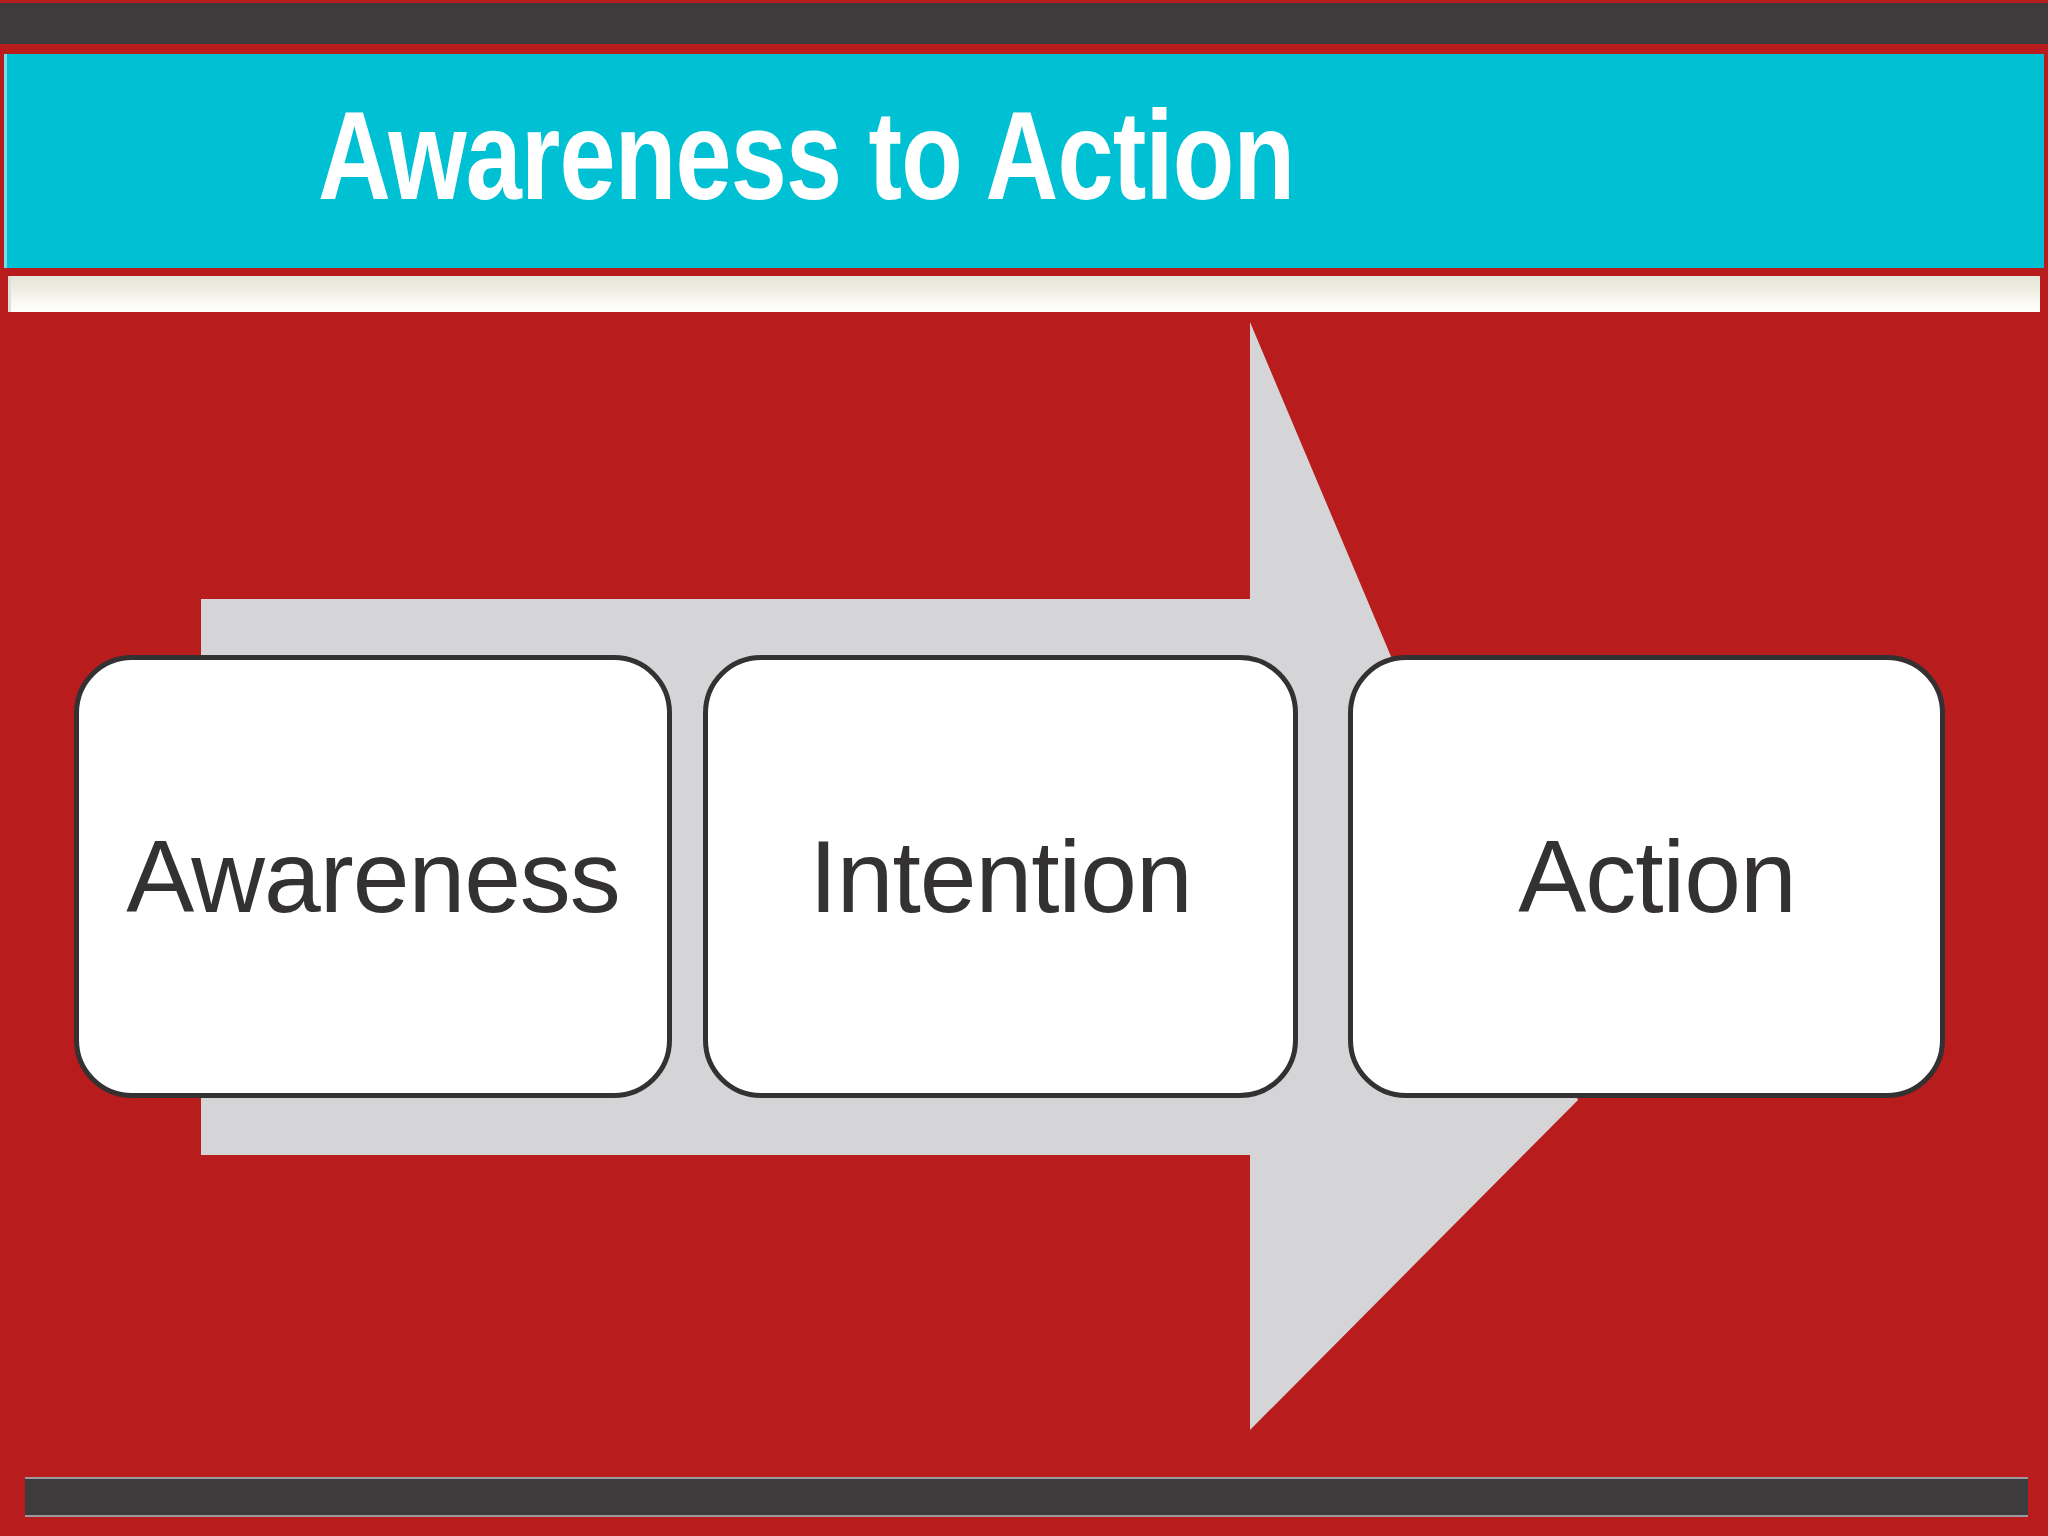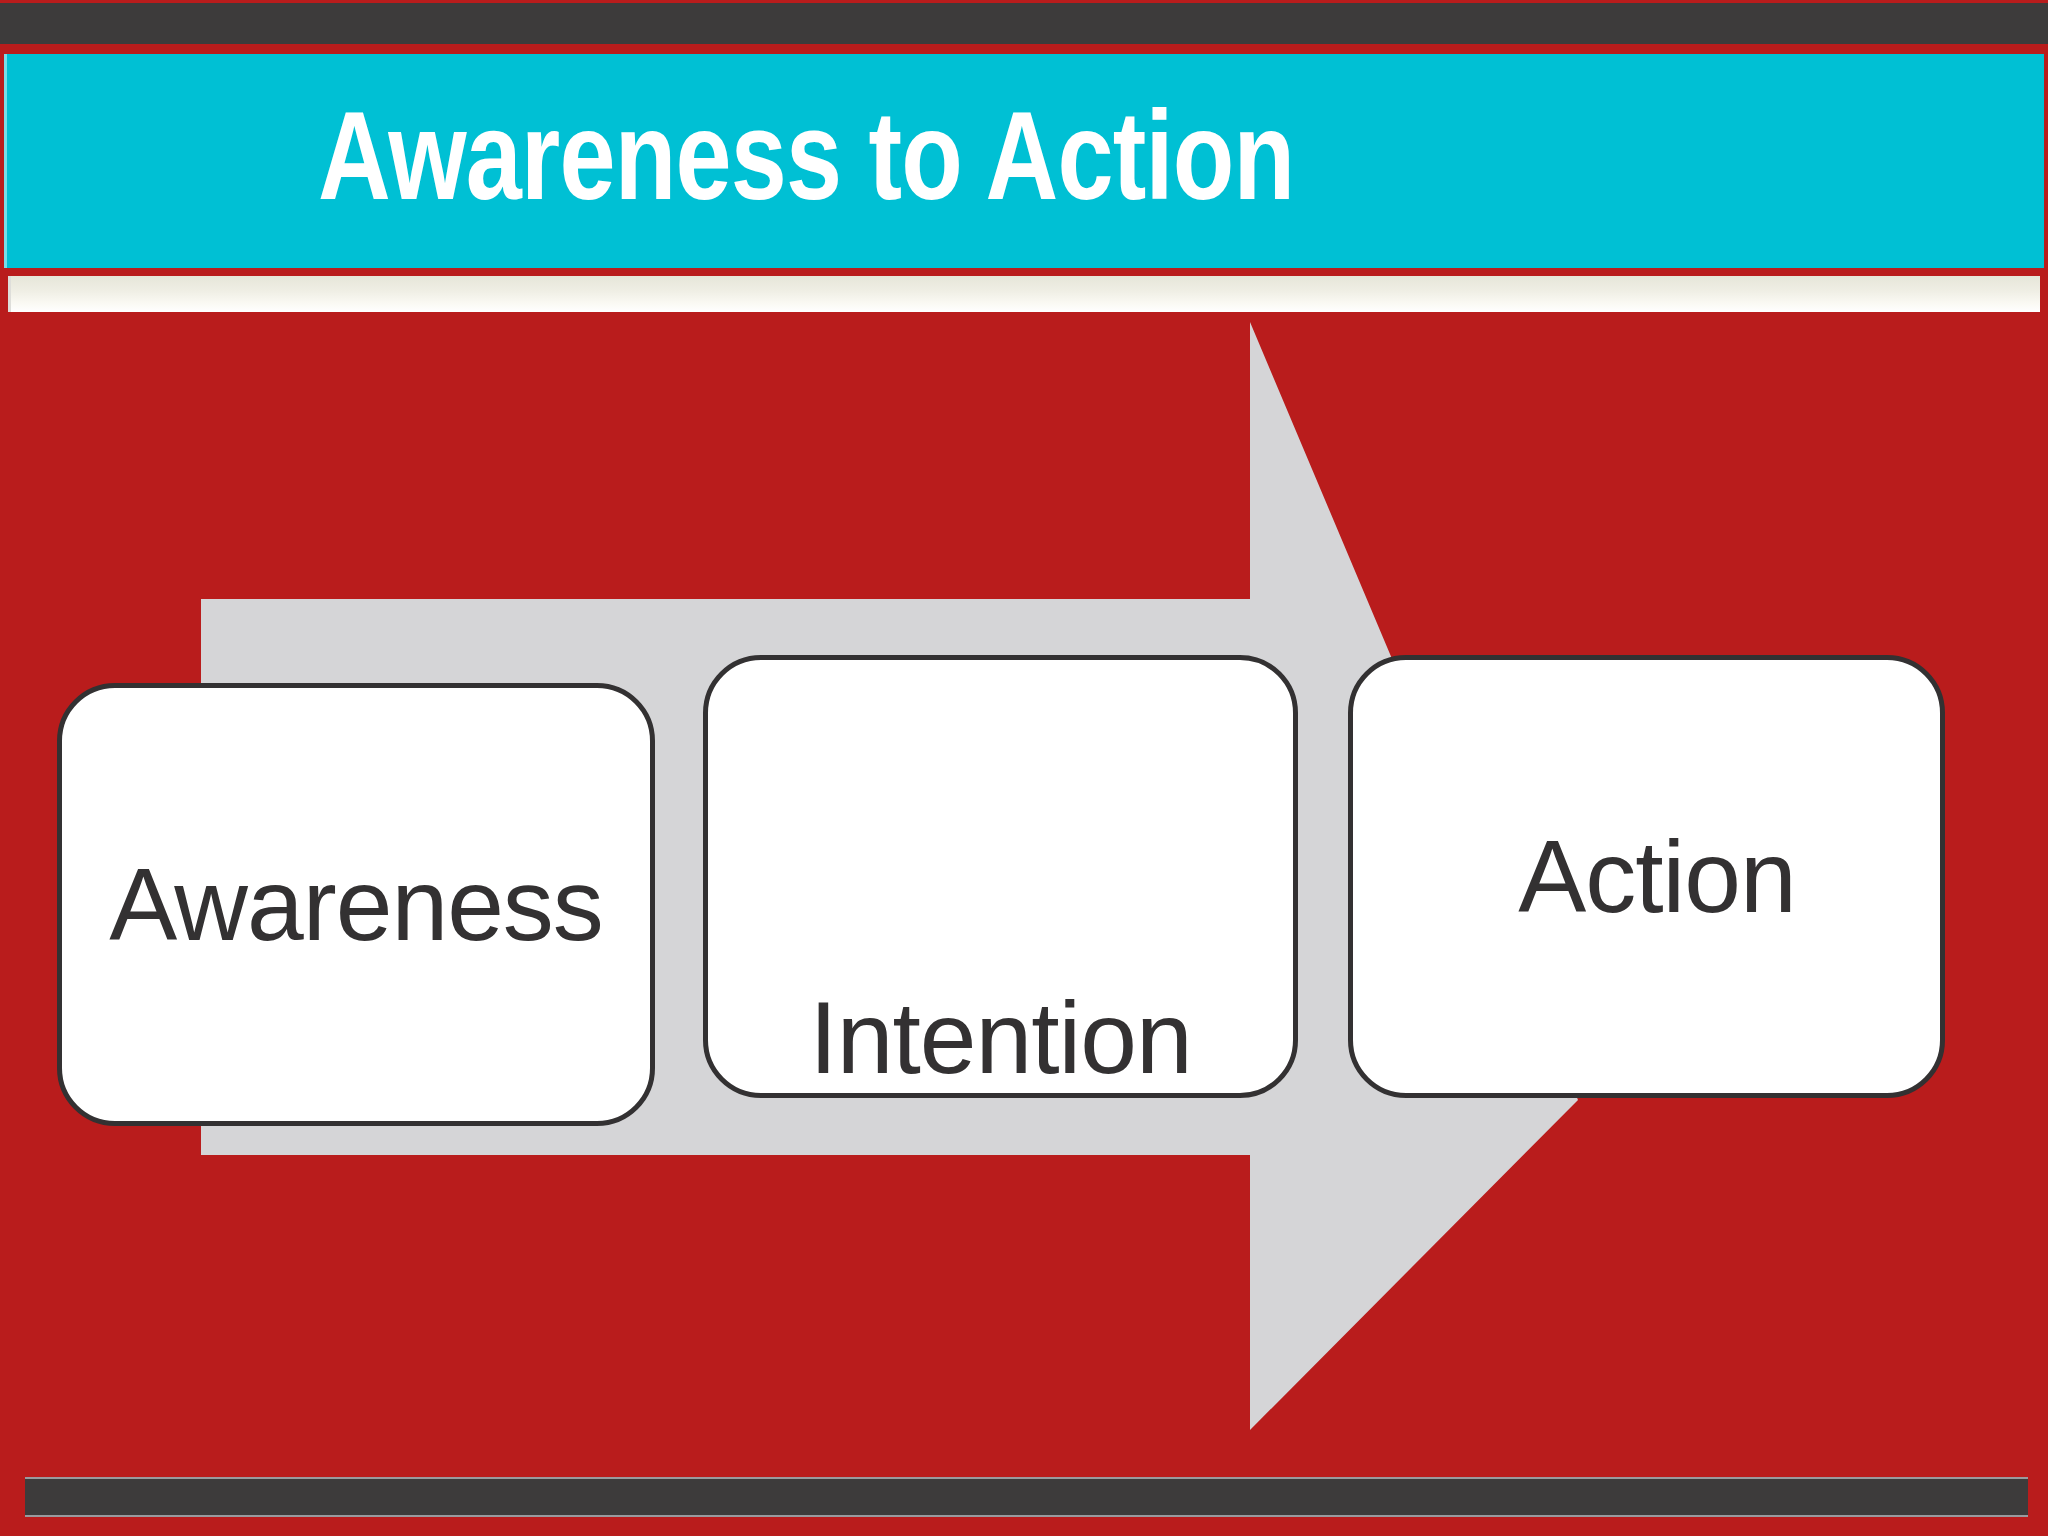--- a/index.html
+++ b/index.html
@@ -103,22 +103,22 @@
     top: 655px;
     height: 443px;
     background: #ffffff;
     border: 5px solid #333132;
     border-radius: 58px;
     box-sizing: border-box;
     display: flex;
     align-items: center;
     justify-content: center;
   }
-  .box-1 { left: 57px;   width: 598px; margin-top: 28px; }
-  .box-2 { left: 703px;  width: 595px; align-items: flex-end; }
+  .box-1 { left: 74px;   width: 598px; }
+  .box-2 { left: 703px;  width: 595px; }
   .box-3 { left: 1348px; width: 597px; padding-left: 21px; }
 
   .box-label {
     color: #333132;
     font-family: "Liberation Sans", sans-serif;
     font-weight: normal;
     font-size: 102px;
     line-height: 110px;
     letter-spacing: -1px;
     white-space: nowrap;

